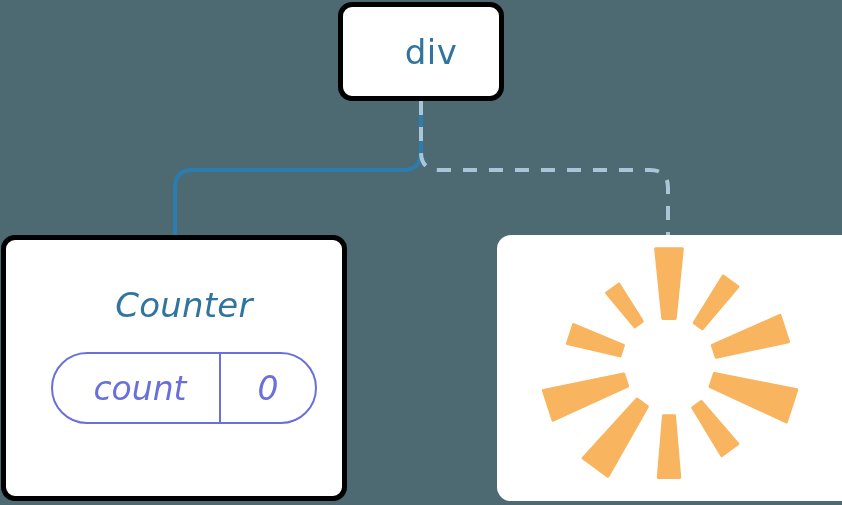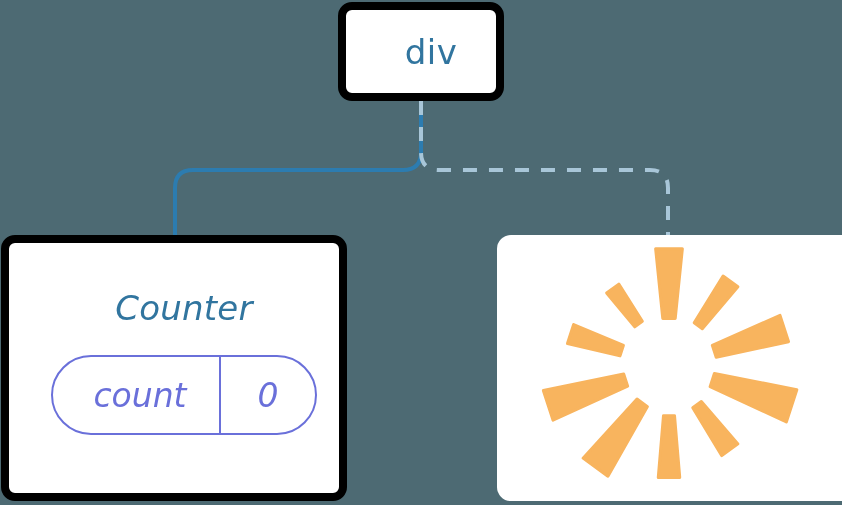--- a/index.html
+++ b/index.html
@@ -31,21 +31,21 @@
   }
 
   
   .node {
     position: absolute;
     background: #ffffff;
     box-sizing: border-box;
     border-radius: 14px;
   }
   .node.bordered {
-    border: 8px solid #000000;
+    border: 5px solid #000000;
     padding-left: 20px;
   }
 
   
   #node-div {
     left: 338px;
     top: 2px;
     width: 166px;
     height: 99px;
     display: flex;
@@ -79,21 +79,21 @@
     margin-bottom: 30px;
     letter-spacing: 0.2px;
   }
 
   
   .state-pill {
     display: flex;
     align-items: stretch;
     border: 2px solid #6a70da;
     border-radius: 999px;
-    height: 80px;
+    height: 72px;
     min-width: 266px;
     box-sizing: border-box;
     background: #ffffff;
     overflow: hidden;
   }
   .state-pill .pill-key,
   .state-pill .pill-val {
     display: flex;
     align-items: center;
     justify-content: center;

